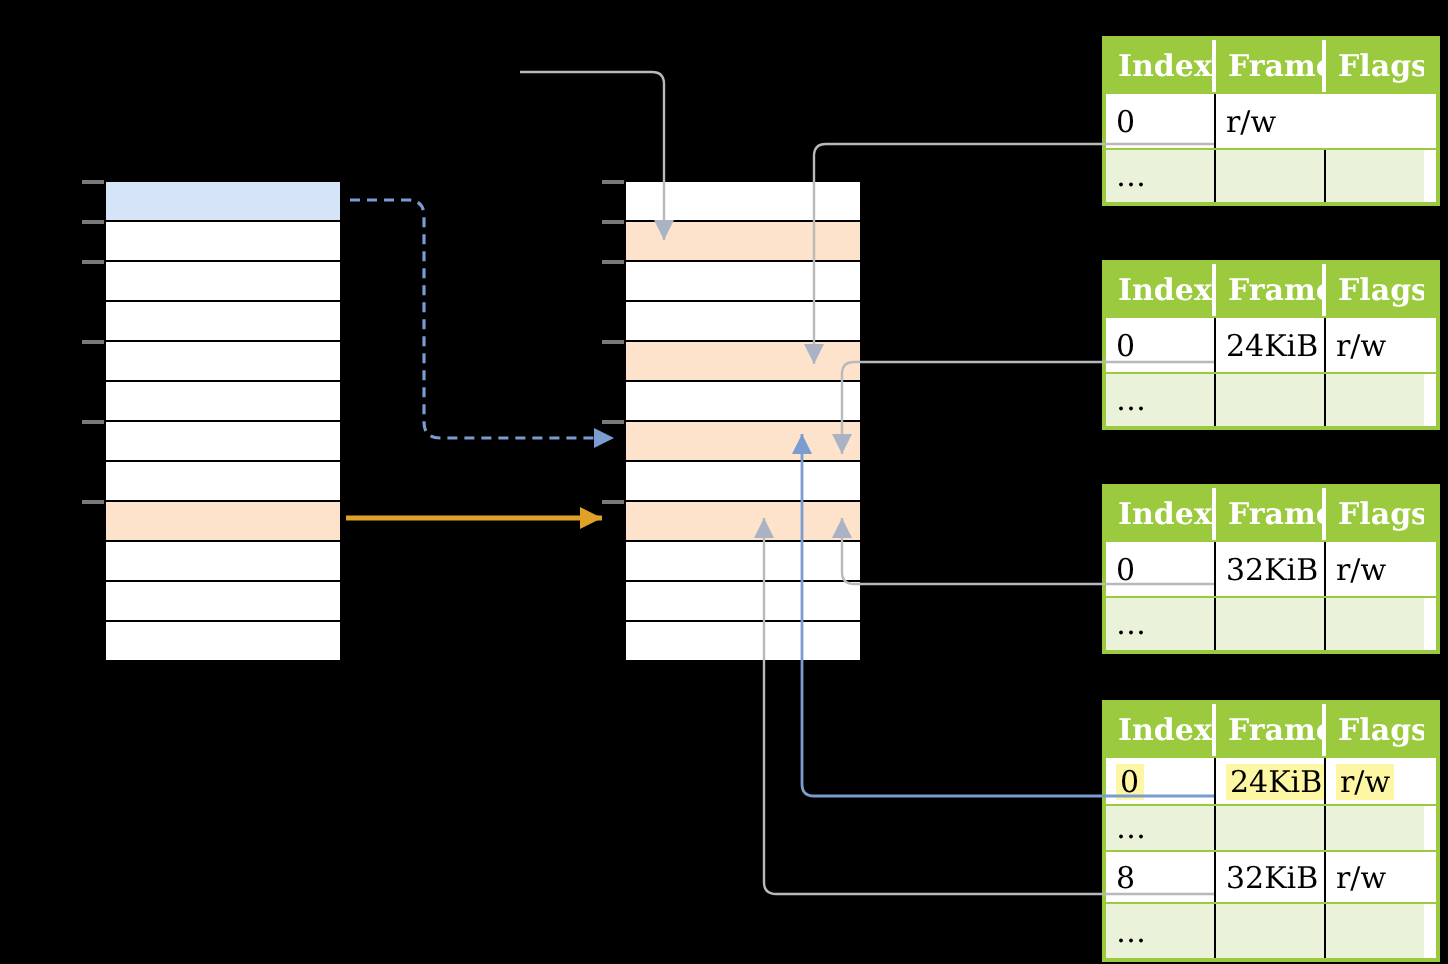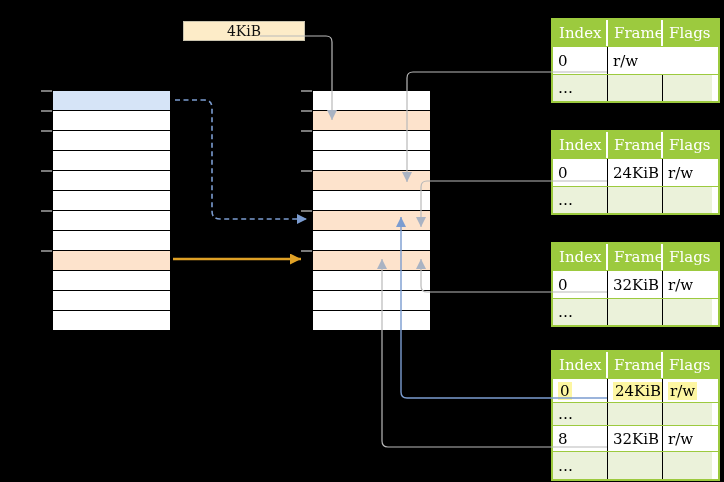--- a/index.html
+++ b/index.html
@@ -17,41 +17,40 @@
   .tick{position:absolute;width:11px;height:2px;background:#7a7a7a;}
 
   
   .plabel{position:absolute;left:183px;top:21px;width:120px;height:18px;
           background:#fdecc8;border:1px solid #c9c3ae;text-align:center;
           font-size:14px;line-height:18px;color:#111;}
 
   
   .ptable{position:absolute;left:551px;width:165px;background:#fff;border:2px solid #9cca3e;}
   .phead{display:flex;background:#9cca3e;}
-  .hcell{color:#fff;font-weight:normal;font-size:15px;height:26px;line-height:26px;
+  .hcell{color:#fff;font-weight:bold;font-size:15px;height:26px;line-height:26px;
          padding-left:6px;box-sizing:border-box;border-right:2px solid #fff;overflow:hidden;}
   .hcell:last-child{border-right:none;}
   .w1{width:55px}.w2{width:55px}.w3{width:49px}
   .brow{display:flex;border-top:1px solid #9cca3e;}
   .bcell{font-size:15px;color:#000;box-sizing:border-box;padding-left:5px;
          border-right:1px solid #000;display:flex;align-items:center;overflow:hidden;}
   .bcell:last-child{border-right:none;}
   .rgreen{background:#ebf2da;}
   .h27{height:27px}.h26{height:26px}.h23{height:23px}.h22{height:22px}.h25{height:25px}
   .hl{background:#fdf6a2;padding:0 2px;}
 
   
   #arrows{position:absolute;left:0;top:0;z-index:5;pointer-events:none;}
 </style>
 </head>
 <body>
 
 <div id="canvas">
 
-  <div class="plabel">4KiB</div>
 
   <div class="memcol" style="left:52px;">
     <div class="mrow row-blue"></div>
     <div class="mrow"></div>
     <div class="mrow"></div>
     <div class="mrow"></div>
     <div class="mrow"></div>
     <div class="mrow"></div>
     <div class="mrow"></div>
     <div class="mrow"></div>

